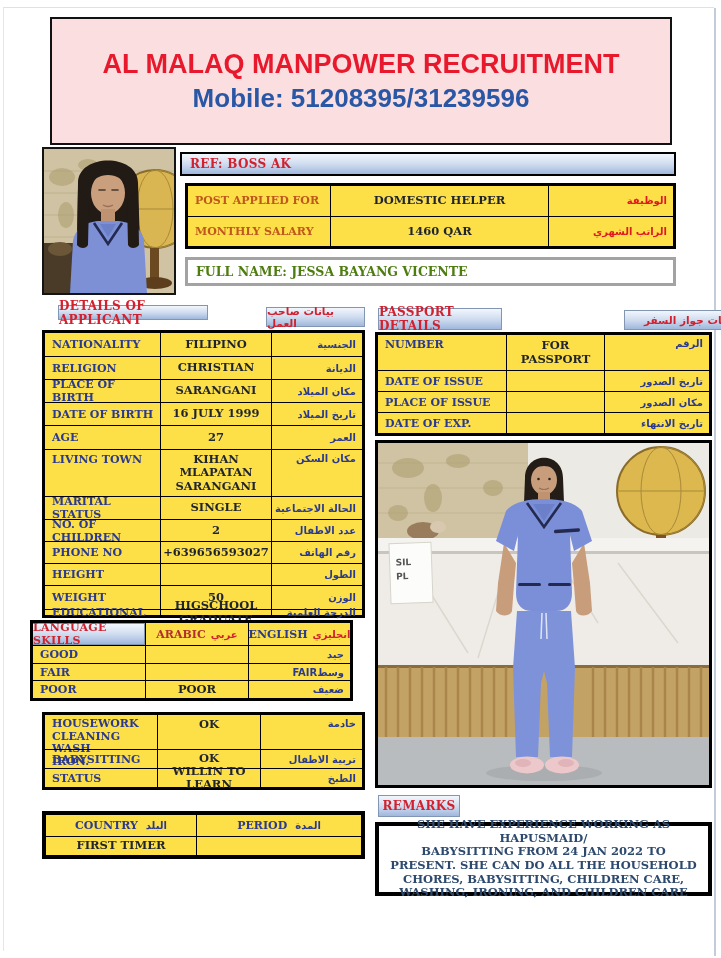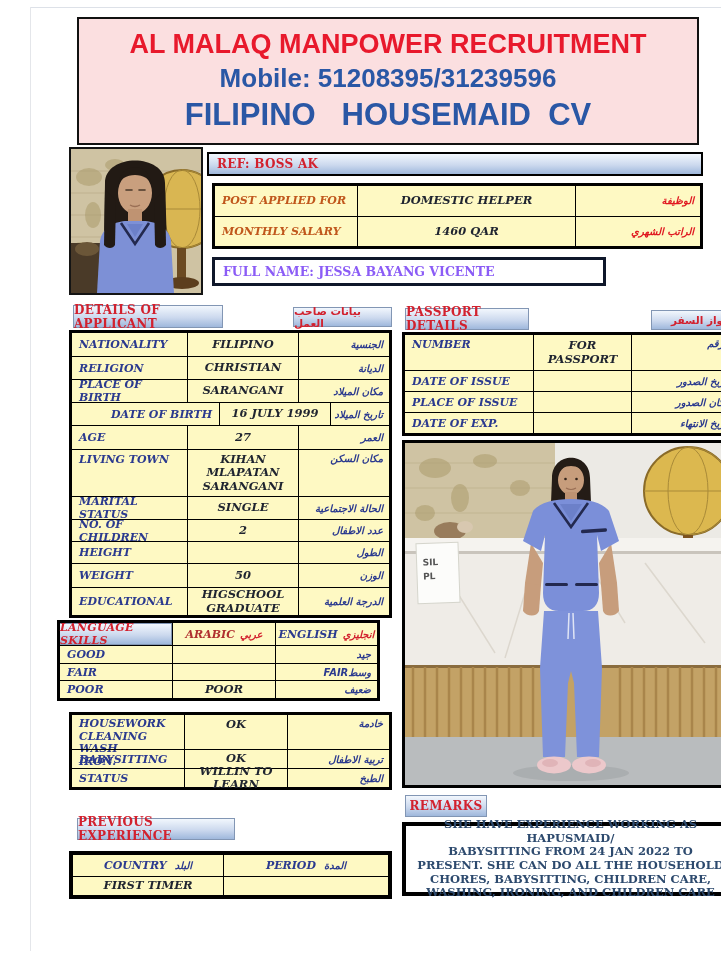--- a/index.html
+++ b/index.html
@@ -1,81 +1,81 @@
 <!DOCTYPE html>
 <html><head>
 <meta charset="utf-8">
 <style>
   html,body{margin:0;padding:0;background:#fff;}
   #page{position:relative;width:721px;height:958px;background:#ffffff;overflow:hidden;
         font-family:"DejaVu Serif","Liberation Serif",serif;}
-  .abs{position:absolute;box-sizing:border-box;margin-left:27px;}
+  .abs{position:absolute;box-sizing:border-box;}
   
   .edge-r{left:714px;top:8px;width:2px;height:948px;background:#c3cdda;}
   .edge-t{left:4px;top:7px;width:710px;height:1px;background:#dde1e8;}
   .edge-l{left:3px;top:7px;width:1px;height:944px;background:#e4e6ea;}
   
   .banner{left:50px;top:17px;width:622px;height:128px;background:#fbdfe0;border:2px solid #111;
           display:flex;flex-direction:column;align-items:center;justify-content:center;gap:3px;
           font-family:"Liberation Sans",sans-serif;font-weight:bold;text-align:center;}
   .b1{color:#e8192c;font-size:27px;}
   .b2{color:#2a57a5;font-size:26px;}
   .b3{color:#2a57a5;font-size:31px;white-space:pre;}
   
   .gbar{background:linear-gradient(180deg,#f2f7fd 0%,#ccd9ee 55%,#9fb8dc 100%);
         border:1px solid #8296b4;display:flex;align-items:center;}
   .bar-text{color:#d2212e;font-weight:bold;font-size:12px;letter-spacing:.3px;}
   .bar-ar{color:#d2212e;font-weight:bold;font-size:10.5px;font-family:"DejaVu Sans",sans-serif;}
   
   .refbar{left:180px;top:152px;width:496px;height:24px;border:2px solid #000;padding-left:8px;}
   
-  .tbl{border:3px solid #000;background:#fef9c3;display:flex;flex-direction:column;font-style:italic;}
+  .tbl{border:3px solid #000;background:#fde047;display:flex;flex-direction:column;}
   .tr{display:flex;flex:1;border-top:1px solid #000;min-height:0;}
   .tr:first-child{border-top:0;}
   .td{border-left:1px solid #000;display:flex;align-items:center;min-width:0;box-sizing:border-box;}
   .td:first-child{border-left:0;}
   .lbl{color:#2b3a8f;font-weight:bold;font-size:11px;padding-left:7px;}
   .val{color:#1f2430;font-weight:bold;font-size:11.5px;justify-content:center;text-align:center;white-space:pre-line;line-height:1.15;}
   .arc{color:#2b3a8f;font-weight:bold;font-size:10px;justify-content:flex-end;padding-right:6px;
        font-family:"DejaVu Sans",sans-serif;text-align:right;line-height:1.1;}
   
   .post{left:185px;top:183px;width:491px;height:66px;}
   .post .td1{flex:0 0 142px;color:#c0571c;font-weight:bold;font-size:11px;padding-left:7px;}
   .post .td2{flex:0 0 218px;}
   .post .td3{flex:1;color:#e01820;}
-  .fullname{left:185px;top:257px;width:394px;height:29px;border:3px solid #0f172a;background:#fff;
-            display:flex;align-items:center;padding-left:8px;color:#8b5cf6;font-weight:bold;font-size:12.5px;}
+  .fullname{left:185px;top:257px;width:491px;height:29px;border:3px solid #a3a3a3;background:#fff;
+            display:flex;align-items:center;padding-left:8px;color:#4d7c0f;font-weight:bold;font-size:12.5px;}
   
   .details{left:42px;top:330px;width:323px;height:288px;}
   .details .td1{flex:0 0 115px;}
   .details .td2{flex:0 0 111px;}
   .details .td3{flex:1;}
   
   .lang{left:30px;top:620px;width:323px;height:81px;}
   .skills{left:42px;top:712px;width:323px;height:78px;}
   .c3 .td1{flex:0 0 112px;}
   .c3 .td2{flex:0 0 103px;}
   .c3 .td3{flex:1;}
   .lang-hdr-cell{justify-content:center;gap:5px;}
   .red-md{color:#b03030;font-weight:bold;font-size:11px;}
   .blue-md{color:#2b3a8f;font-weight:bold;font-size:11px;}
   .ar-red{color:#d2212e;font-weight:bold;font-size:10px;font-family:"DejaVu Sans",sans-serif;}
   .top-align{align-items:flex-start;padding-top:3px;}
   
-  .country{left:42px;top:851px;width:323px;height:48px;border-width:4px;}
+  .country{left:42px;top:811px;width:323px;height:48px;border-width:4px;}
   .country .td1{flex:0 0 150px;}
   .country .td2{flex:1;}
   .cent{justify-content:center;gap:8px;padding-left:0;}
   
   .passport{left:375px;top:332px;width:337px;height:104px;}
   .passport .td1{flex:0 0 128px;}
   .passport .td2{flex:0 0 98px;}
   .passport .td3{flex:1;}
   .pr1{flex:0 0 35px;} .pr{flex:1;}
-  .dr1{flex:0 0 23px;} .dr2{flex:0 0 22px;} .dr3{flex:0 0 22px;} .dr4{flex:0 0 22px;padding-left:32px;} .dr5{flex:0 0 23px;}
+  .dr1{flex:0 0 23px;} .dr2{flex:0 0 22px;} .dr3{flex:0 0 22px;} .dr4{flex:0 0 22px;} .dr5{flex:0 0 23px;}
   .dr6{flex:0 0 46px;} .dr7{flex:0 0 22px;} .dr8{flex:0 0 21px;} .dr9{flex:0 0 21px;} .dr10{flex:0 0 21px;}
   .dr11{flex:0 0 23px;} .dr12{flex:1;}
   
   .portrait{left:42px;top:147px;width:134px;height:148px;border:2px solid #141414;background:#cfc3a3;overflow:hidden;}
   .bodyphoto{left:375px;top:440px;width:337px;height:348px;border:3px solid #000;background:#e8e5e0;overflow:hidden;}
   
   .remarks-box{left:375px;top:822px;width:337px;height:74px;border:4px solid #000;background:#fff;
                display:flex;align-items:center;justify-content:center;}
   .remarks-text{color:#2d4a6e;font-weight:bold;font-size:11.5px;line-height:1.18;text-align:center;white-space:pre-line;}
   svg{display:block;}
@@ -85,21 +85,20 @@
 
 <div id="page">
 
   <div class="abs edge-t"></div>
   <div class="abs edge-l"></div>
   <div class="abs edge-r"></div>
 
   <div class="abs banner">
     <div class="b1">AL MALAQ MANPOWER RECRUITMENT</div>
     <div class="b2">Mobile: 51208395/31239596</div>
-    <div class="b3">FILIPINO   HOUSEMAID  CV</div>
   </div>
 
   <div class="abs portrait">
     <svg width="130" height="144" viewBox="0 0 130 144">
       <rect x="0" y="0" width="130" height="144" fill="#cfc3a3"></rect>
       <g fill="#b3a478" opacity="0.7">
         <ellipse cx="18" cy="28" rx="13" ry="9"></ellipse>
           <ellipse cx="44" cy="16" rx="10" ry="6"></ellipse>
         <ellipse cx="22" cy="66" rx="8" ry="13"></ellipse>
           <ellipse cx="50" cy="48" rx="6" ry="9"></ellipse>
@@ -150,21 +149,21 @@
       <div class="td td1">MONTHLY SALARY</div>
       <div class="td td2 val">1460 QAR</div>
       <div class="td td3 arc" style="color:#e01820">الراتب الشهري</div>
     </div>
   </div>
 
   <div class="abs fullname">
     <span>FULL NAME: JESSA BAYANG VICENTE</span>
   </div>
 
-  <div class="abs gbar" style="left:46px;top:305px;width:150px;height:23px;justify-content:center;">
+  <div class="abs gbar" style="left:58px;top:305px;width:150px;height:15px;justify-content:center;">
     <span class="bar-text">DETAILS OF APPLICANT</span>
   </div>
   <div class="abs gbar" style="left:266px;top:307px;width:99px;height:20px;justify-content:center;">
     <span class="bar-ar">بيانات صاحب العمل</span>
   </div>
 
   <div class="abs tbl details">
     <div class="tr dr1">
       <div class="td td1 lbl">NATIONALITY</div>
       <div class="td td2 val">FILIPINO</div>
@@ -199,20 +198,25 @@
     </div>
     <div class="tr dr7">
       <div class="td td1 lbl">MARITAL STATUS</div>
       <div class="td td2 val">SINGLE</div>
       <div class="td td3 arc">الحالة الاجتماعية</div>
     </div>
     <div class="tr dr8">
       <div class="td td1 lbl">NO. OF CHILDREN</div>
       <div class="td td2 val">2</div>
       <div class="td td3 arc">عدد الاطفال</div>
+    </div>
+    <div class="tr dr9">
+      <div class="td td1 lbl">PHONE NO</div>
+      <div class="td td2 val">+639656593027</div>
+      <div class="td td3 arc">رقم الهاتف</div>
     </div>
     <div class="tr dr10">
       <div class="td td1 lbl">HEIGHT</div>
       <div class="td td2 val"></div>
       <div class="td td3 arc">الطول</div>
     </div>
     <div class="tr dr11">
       <div class="td td1 lbl">WEIGHT</div>
       <div class="td td2 val">50</div>
       <div class="td td3 arc">الوزن</div>

